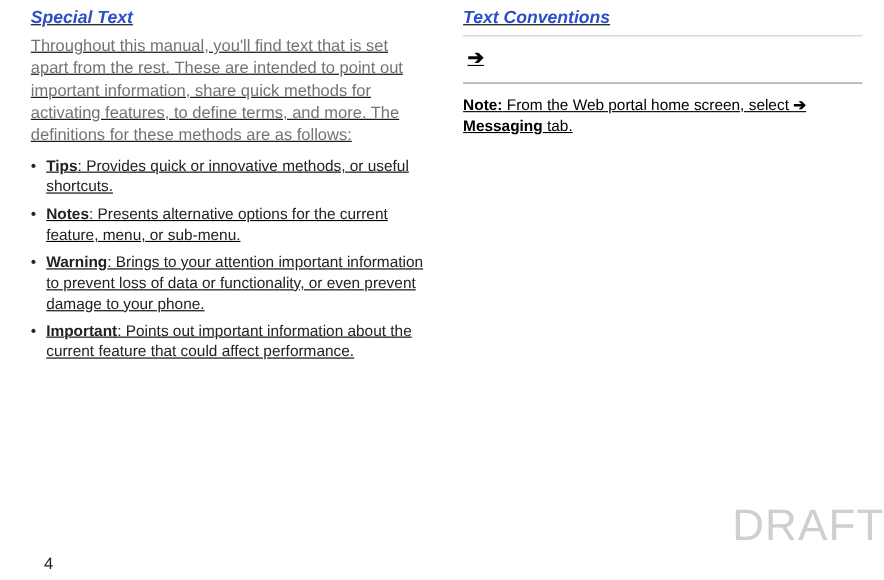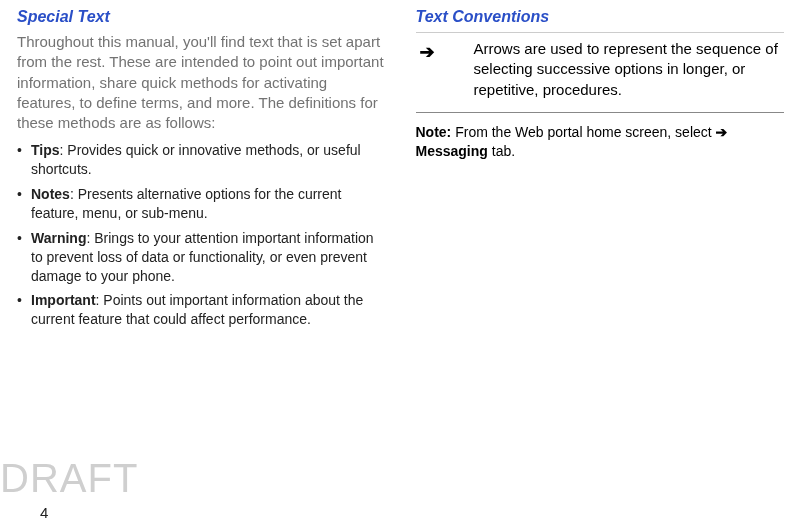--- a/index.html
+++ b/index.html
@@ -6,22 +6,23 @@
   body {
     width: 804px;
     height: 527px;
     background: #fff;
     font-family: Arial, Helvetica, sans-serif;
     position: relative;
     overflow: hidden;
   }
   .page {
     display: flex;
-    padding: 8px 20px 0 17px;
+    padding: 8px 20px 0 28px;
     gap: 30px;
+    text-decoration: underline;
   }
   .col {
     flex: 1;
     min-width: 0;
   }
   .h3 {
     color: #2a4fc7;
     font-style: italic;
     font-weight: bold;
     font-size: 16px;
@@ -88,21 +89,21 @@
     font-weight: bold;
     font-size: 19px;
     margin-bottom: 6px;
     font-family: Arial, sans-serif;
   }
   .watermark {
     position: absolute;
     bottom: 28px;
     left: 0;
     width: 100%;
-    text-align: left;
+    text-align: right;
     color: #cfcfcf;
     font-size: 44px;
     font-weight: 400;
     line-height: 1.05;
     pointer-events: none;
     font-family: Arial, sans-serif;
     letter-spacing: 1px;
   }
   .watermark .l1 { font-size: 40px; }
   .watermark .l2 { font-size: 48px; }
@@ -127,21 +128,20 @@
       <li><span class="term">Warning</span><span>: Brings to your attention important information to prevent loss of data or functionality, or even prevent damage to your phone.</span></li>
       <li><span class="term">Important</span><span>: Points out important information about the current feature that could affect performance.</span></li>
     </ul>
   </div>
 
   <div class="col">
     <div class="h3">Text Conventions</div>
 
     <div class="conv-row">
       <div class="conv-sym">➔</div>
-      <div class="conv-desc">Arrows are used to represent the sequence of selecting successive options in longer, or repetitive, procedures.</div>
     </div>
 
     <div class="note">
       <span class="nb">Note:</span><span> From the Web portal home screen, select </span><span class="arrow">➔</span><span class="msg"> Messaging</span><span> tab.</span>
     </div>
 
   </div>
 </div>
 
 <div class="watermark">

